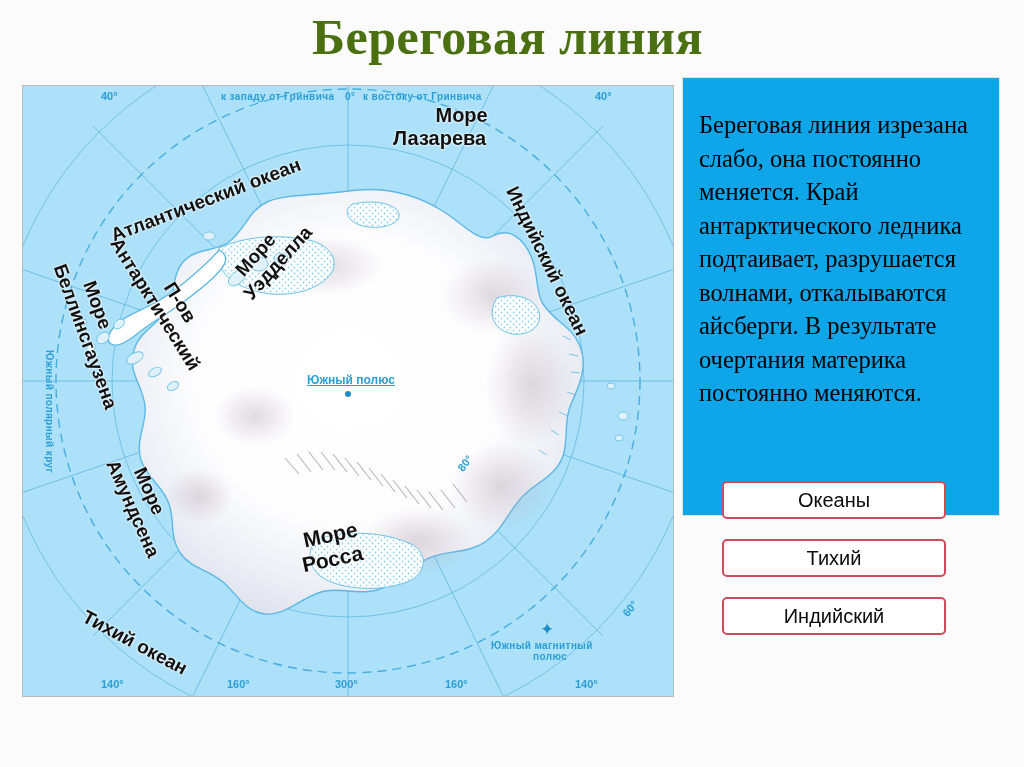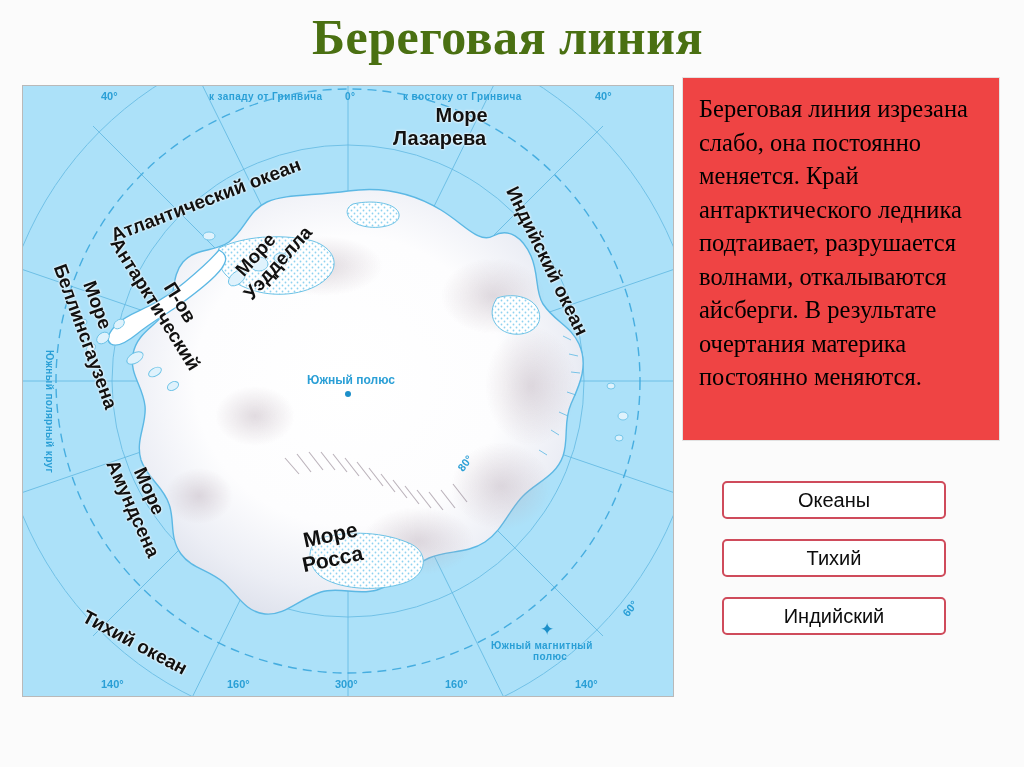--- a/index.html
+++ b/index.html
@@ -64,25 +64,25 @@
   .compass{
     position:absolute;
     color:#1c8fc9;
     font-size:17px;
     line-height:17px;
   }
   
   .text-panel{
     position:absolute;
     left:682px; top:77px;
-    width:318px; height:364px;
-    background:#ef4444;
+    width:318px; height:439px;
+    background:#0ea5e9;
     border:1px solid #e2e2e2;
     box-sizing:border-box;
-    padding:14px 16px 10px 16px;
+    padding:30px 16px 10px 16px;
   }
   .body-text{
     font-family:"Liberation Serif", serif;
     font-size:24.5px;
     line-height:33.5px;
     color:#000000;
     margin:0;
   }
   
   .btn{
@@ -286,32 +286,32 @@
     <div style="position:absolute;left:278px;top:443px;transform:rotate(-12deg);transform-origin:left top;">
       <div class="mlabel" style="position:relative;font-size:21px;">Море</div>
       <div class="mlabel" style="position:relative;left:-6px;font-size:21px;">Росса</div>
     </div>
 
     <div style="position:absolute;left:142px;top:172px;transform:rotate(58deg);transform-origin:left top;">
       <div class="mlabel" style="position:relative;left:24px;font-size:19px;">П-ов</div>
       <div class="mlabel" style="position:relative;left:-42px;font-size:19px;">Антарктический</div>
     </div>
 
-    <div class="glabel" style="left:284px; top:287px; font-size:12px;">Южный полюс</div>
+    <div class="glabel" style="left:284px; top:287px; font-size:12px;text-decoration:underline;">Южный полюс</div>
     <div class="pole-dot" style="left:322px; top:305px;"></div>
 
     <span class="compass" style="left:517px; top:535px;">✦</span>
     <div class="glabel sm" style="left:468px; top:554px;">Южный  магнитный</div>
     <div class="glabel sm" style="left:510px; top:565px;">полюс</div>
 
     <div class="glabel sm" style="left:32px; top:264px; transform:rotate(90deg); transform-origin:left top;">Южный полярный круг</div>
 
-    <div class="glabel sm" style="left:186px; top:5px;">к западу от Гринвича</div>
+    <div class="glabel sm" style="left:198px; top:5px;">к западу от Гринвича</div>
     <div class="glabel sm" style="left:322px; top:5px;">0°</div>
-    <div class="glabel sm" style="left:340px; top:5px;margin-left:40px;">к востоку от Гринвича</div>
+    <div class="glabel sm" style="left:340px; top:5px;">к востоку от Гринвича</div>
 
     <div class="glabel" style="left:78px; top:4px;">40°</div>
     <div class="glabel" style="left:572px; top:4px;">40°</div>
 
     <div class="glabel" style="left:432px; top:380px; transform:rotate(-52deg); transform-origin:left top;">80°</div>
 
     <div class="glabel" style="left:597px; top:525px; transform:rotate(-50deg); transform-origin:left top;">60°</div>
 
     <div class="glabel" style="left:78px; top:592px;">140°</div>
     <div class="glabel" style="left:204px; top:592px;">160°</div>

